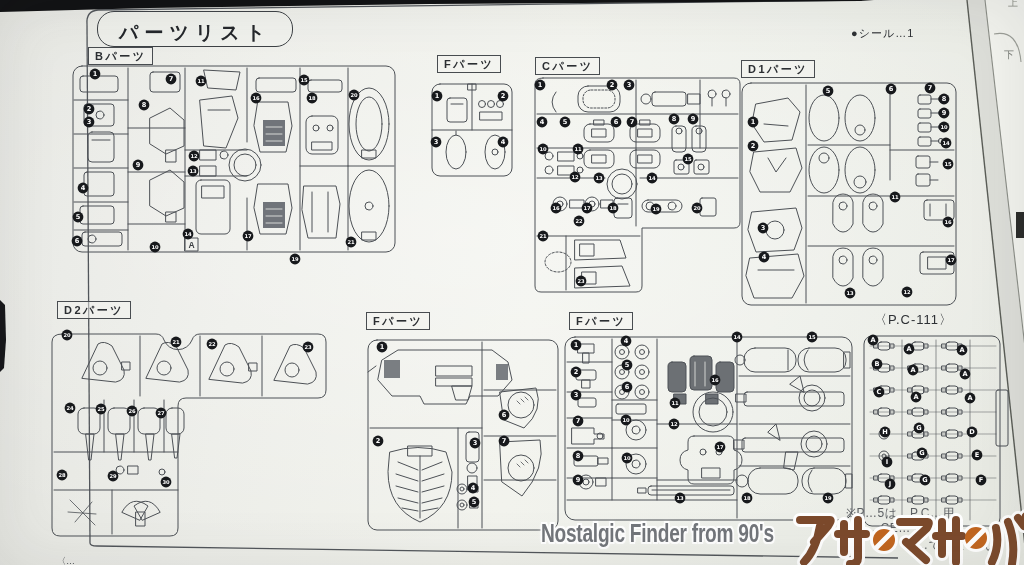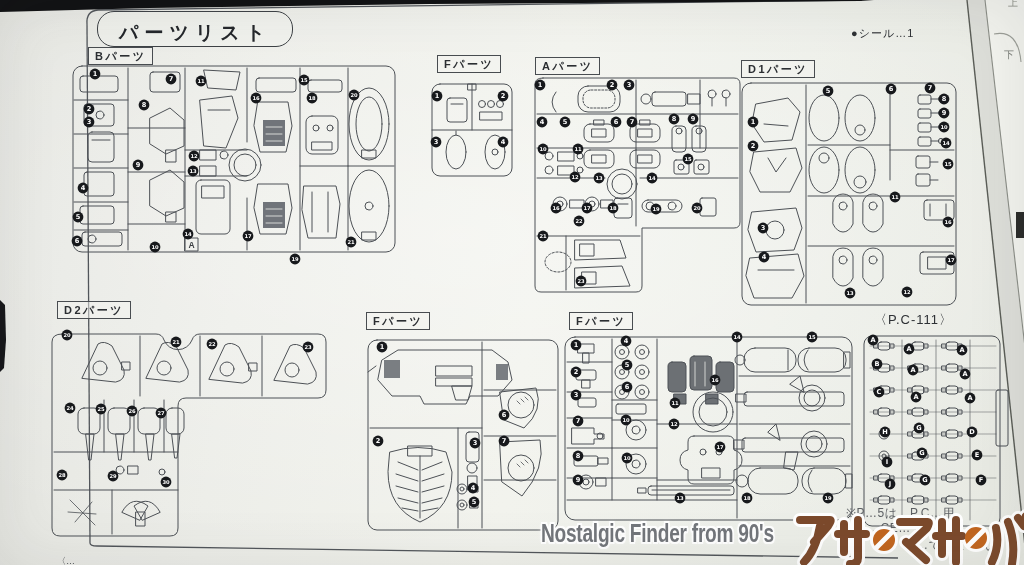--- a/index.html
+++ b/index.html
@@ -980,21 +980,21 @@
 
   <polygon points="0,0 874,0 860,1 430,4 150,8 0,12" fill="#101113"></polygon>
   <polygon points="0,300 5,305 6,340 4,368 0,372" fill="#15161a"></polygon>
 </svg>
 
 <div id="title-pill">パーツリスト</div>
 <div id="seal-note">●シール…1</div>
 
 <div class="sec-label" style="left:88px;top:47px">Bパーツ</div>
 <div class="sec-label" style="left:437px;top:55px">Fパーツ</div>
-<div class="sec-label" style="left:535px;top:57px">Aパーツ</div>
+<div class="sec-label" style="left:535px;top:57px">Cパーツ</div>
 <div class="sec-label" style="left:741px;top:60px">D1パーツ</div>
 <div class="sec-label" style="left:57px;top:301px">D2パーツ</div>
 <div class="sec-label" style="left:366px;top:312px">Fパーツ</div>
 <div class="sec-label" style="left:569px;top:312px">Fパーツ</div>
 <div id="pc-label">〈P.C-111〉</div>
 
 <div class="note-line" style="left:846px;top:504px">※P…5は…P.C…用</div>
 <div class="note-line" style="left:868px;top:520px">…CE…です</div>
 <div class="note-line" style="left:916px;top:537px">…できません。</div>
 <div id="frag-bl">〈…</div>

